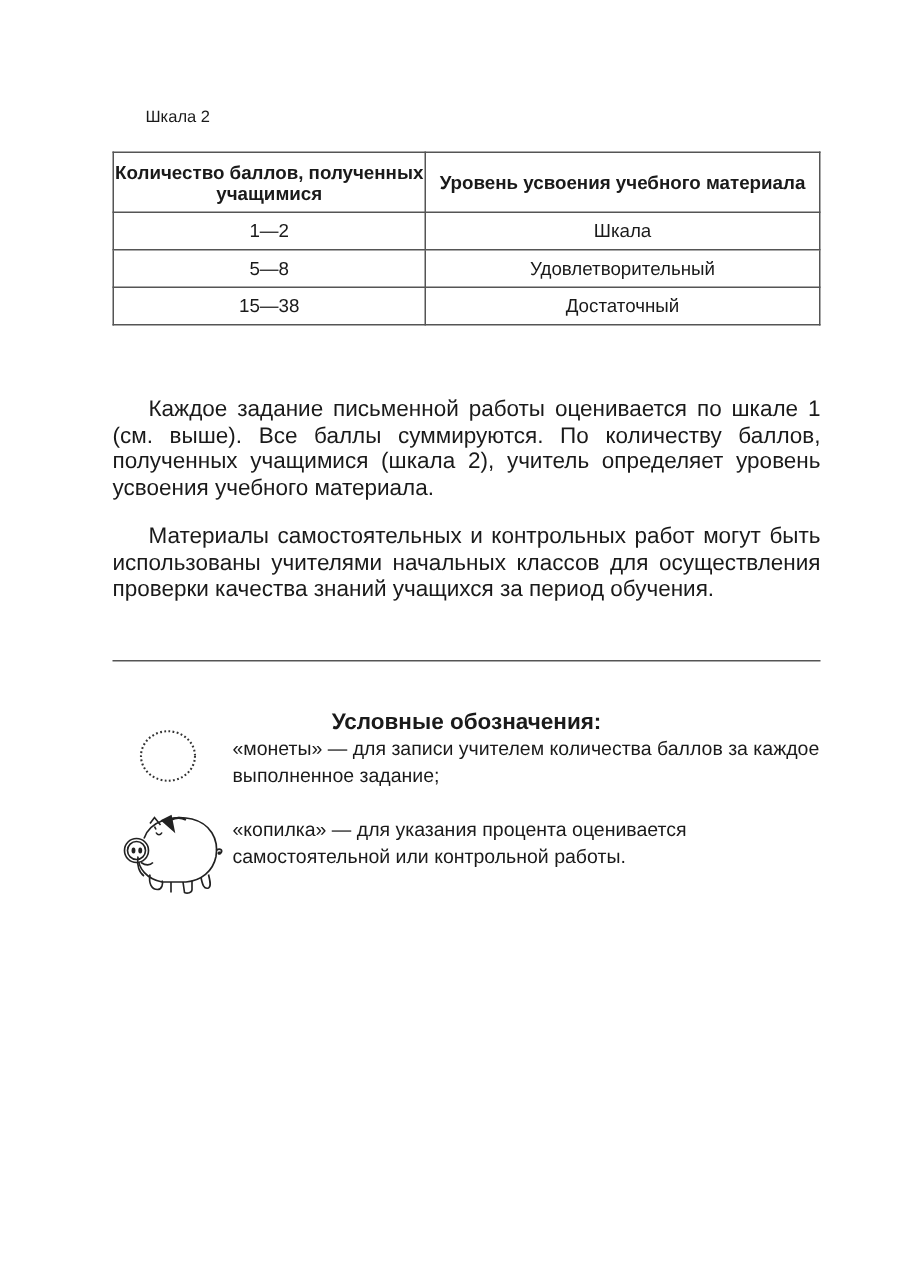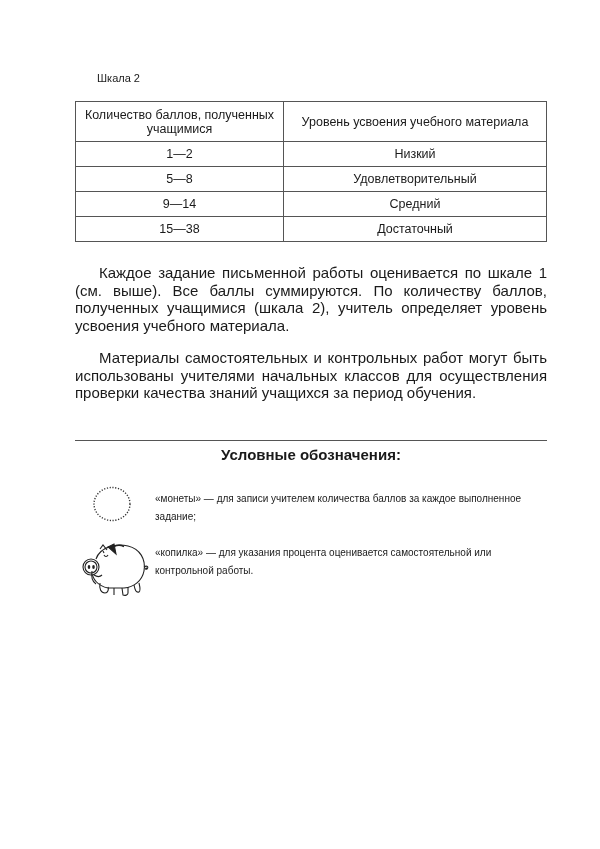--- a/index.html
+++ b/index.html
@@ -14,42 +14,42 @@
     table.scale {
       position: absolute; left: 75px; top: 101px;
       width: 472px; border-collapse: collapse;
       font-size: 12.5px;
     }
     table.scale th, table.scale td {
       border: 1.5px solid #555;
       text-align: center; padding: 0;
     }
     table.scale th {
-      height: 39px; font-weight: normal; font-size: 12.5px; line-height: 14px;
+      height: 39px; font-weight: bold; font-size: 12.5px; line-height: 14px;
     }
     table.scale td { height: 24px; }
     table.scale col.c1 { width: 208px; }
     .para {
       position: absolute; left: 75px; width: 472px;
       font-size: 15px; line-height: 17.5px;
       text-align: justify; text-indent: 24px; margin: 0;
     }
     .p1 { top: 264px; }
     .p2 { top: 349px; }
     .rule {
       position: absolute; left: 75px; top: 440px; width: 472px; height: 0;
       border-top: 1.5px solid #555;
     }
     .legend-title {
-      position: absolute; left: 75px; width: 472px; top: 446px;
+      position: absolute; left: 75px; width: 472px; top: 473px;
       text-align: center; font-weight: bold; font-size: 15px;
     }
     .legend-item {
       position: absolute; left: 155px; width: 392px;
-      font-size: 10px; line-height: 17.5px;
+      font-size: 13px; line-height: 17.5px;
     }
     .li1 { top: 490px; }
     .li2 { top: 544px; }
     .coin-icon {
       position: absolute; left: 92px; top: 485px; width: 40px; height: 38px;
     }
     .pig-icon {
       position: absolute; left: 78px; top: 537px; width: 72px; height: 64px;
     }
   </style>
@@ -65,29 +65,25 @@
     </colgroup>
   <thead>
     <tr>
       <th>Количество баллов, полученных учащимися</th>
       <th>Уровень усвоения учебного материала</th>
     </tr>
   </thead>
   <tbody>
     <tr>
       <td>1—2</td>
-      <td>Низкий</td>
+      <td>Шкала</td>
     </tr>
     <tr>
       <td>5—8</td>
       <td>Удовлетворительный</td>
-    </tr>
-    <tr>
-      <td>9—14</td>
-      <td>Средний</td>
     </tr>
     <tr>
       <td>15—38</td>
       <td>Достаточный</td>
     </tr>
   </tbody>
 </table>
 
 <p class="para p1">Каждое задание письменной работы оценивается по шкале 1 (см. выше). Все баллы суммируются. По количеству баллов, полученных учащимися (шкала 2), учитель определяет уровень усвоения учебного материала.</p>
 <p class="para p2">Материалы самостоятельных и контрольных работ могут быть использованы учителями начальных классов для осуществления проверки качества знаний учащихся за период обучения.</p>

